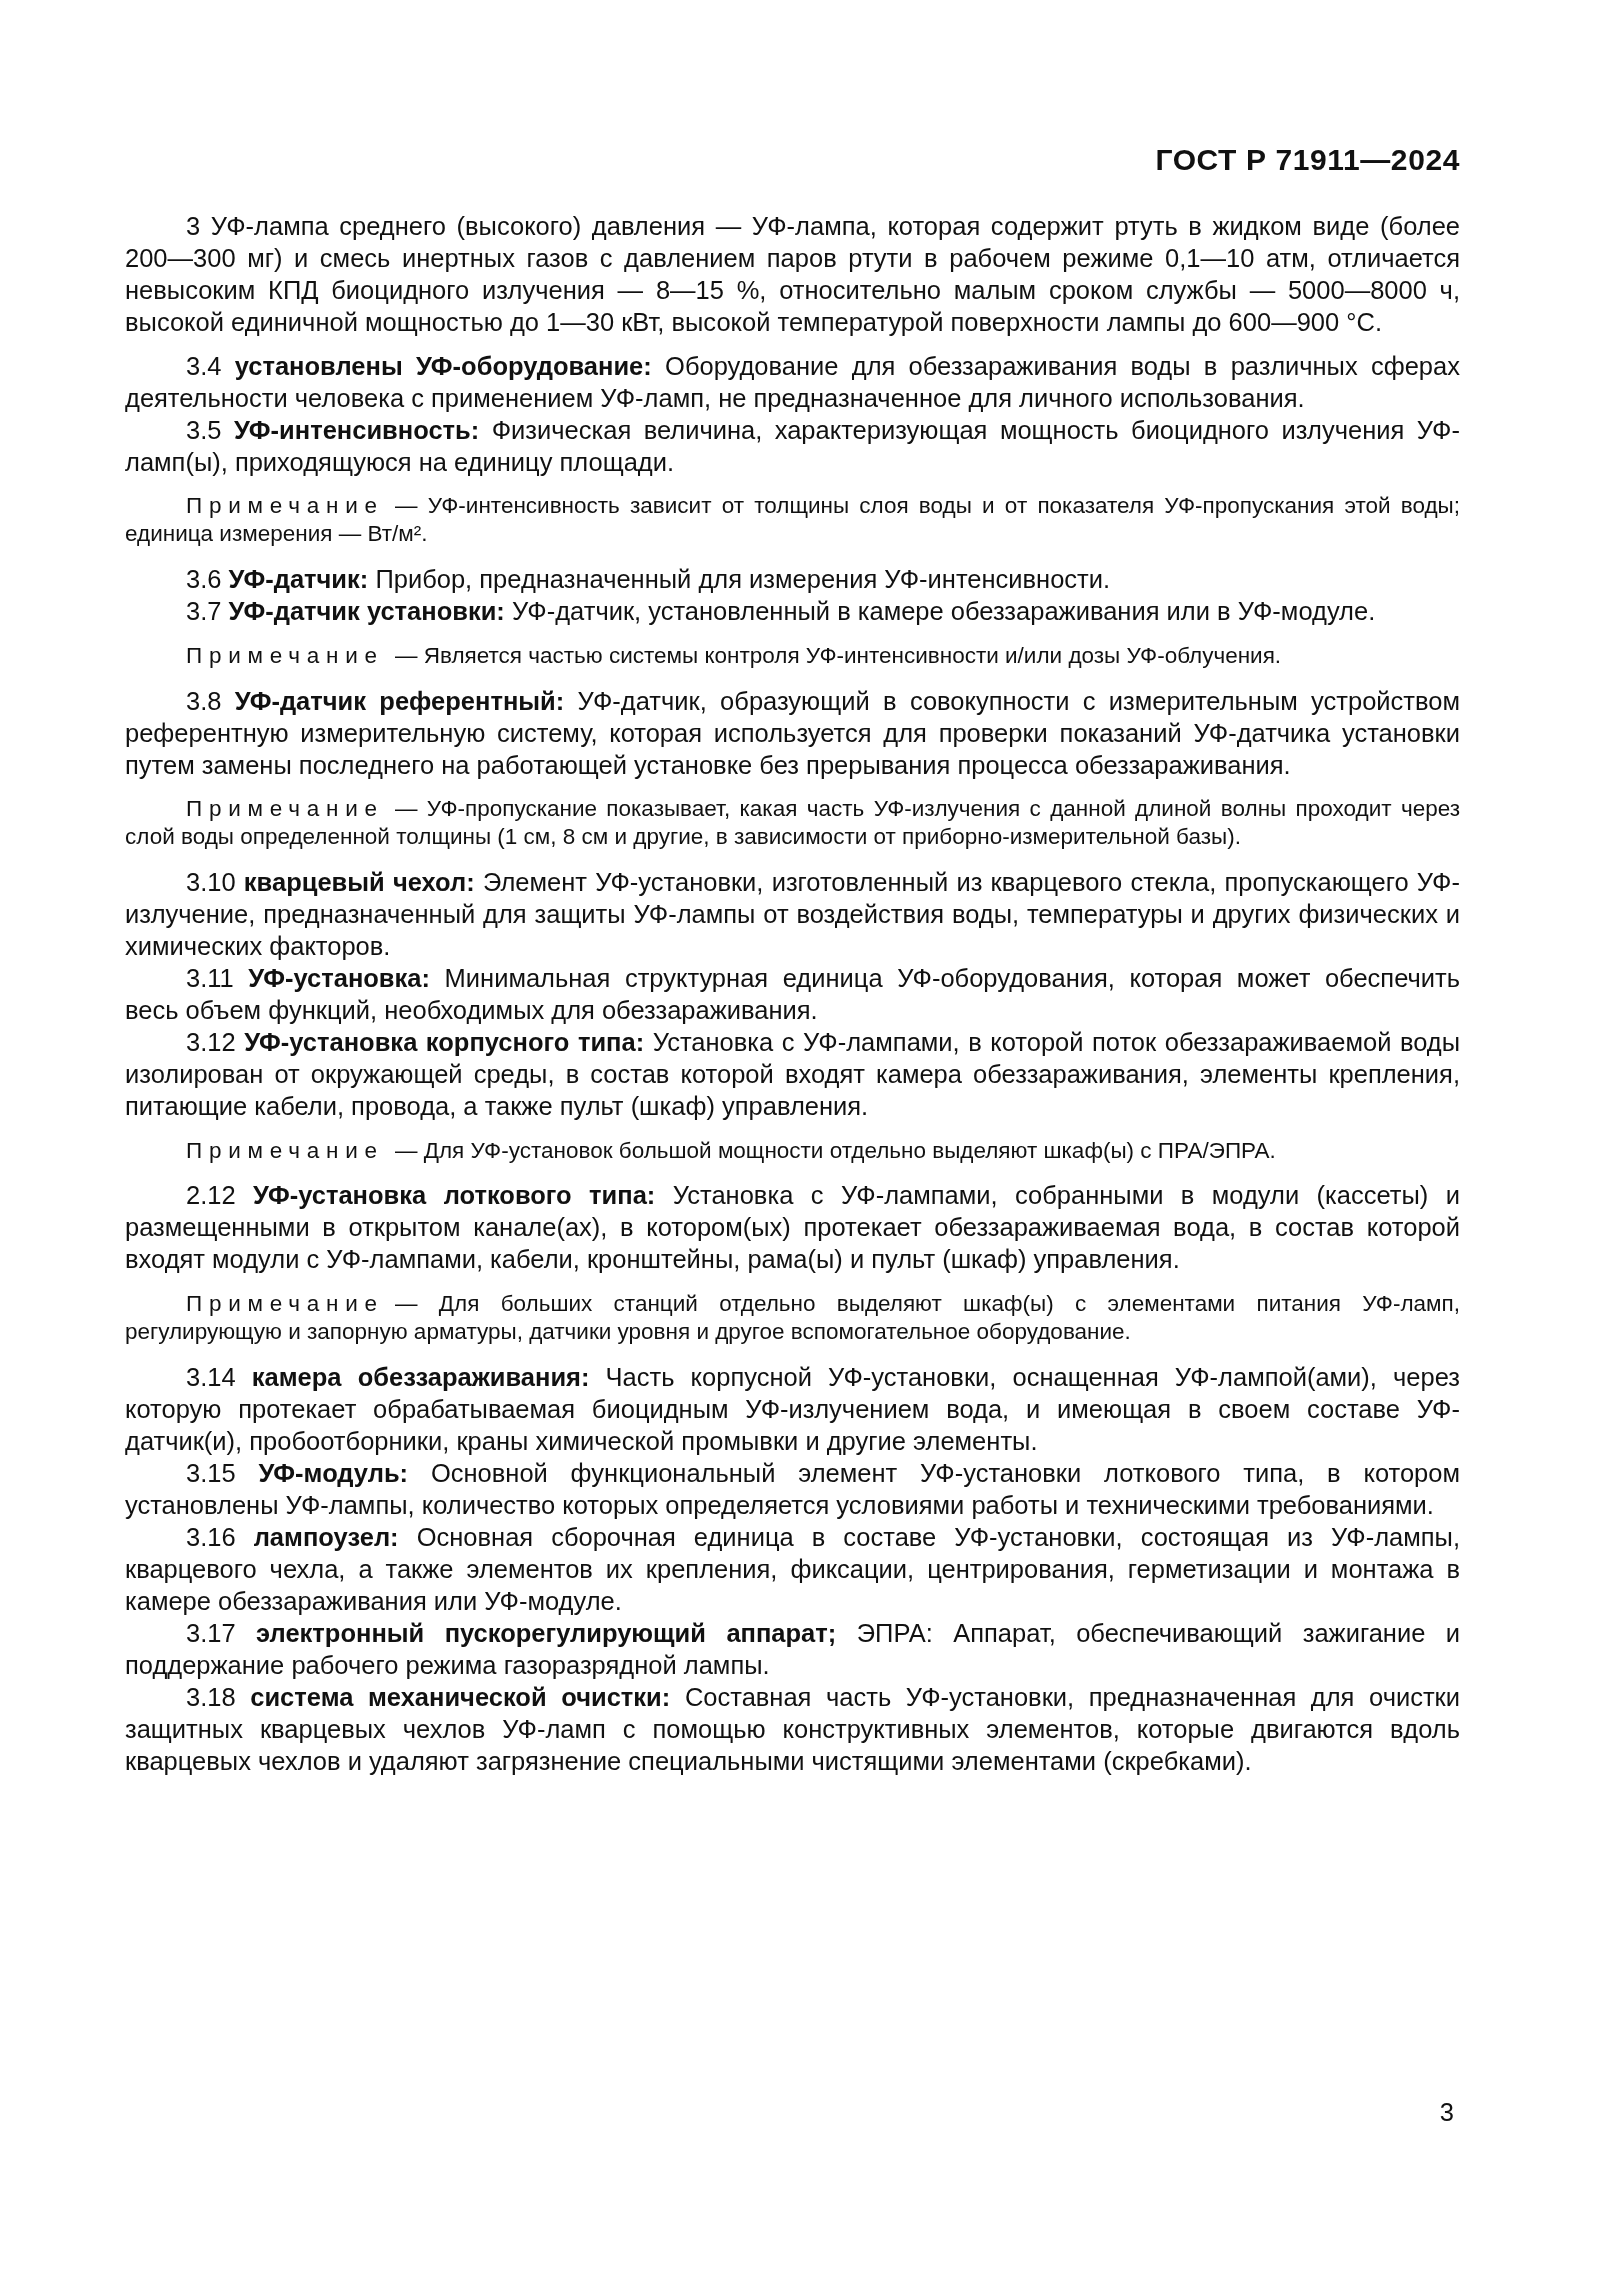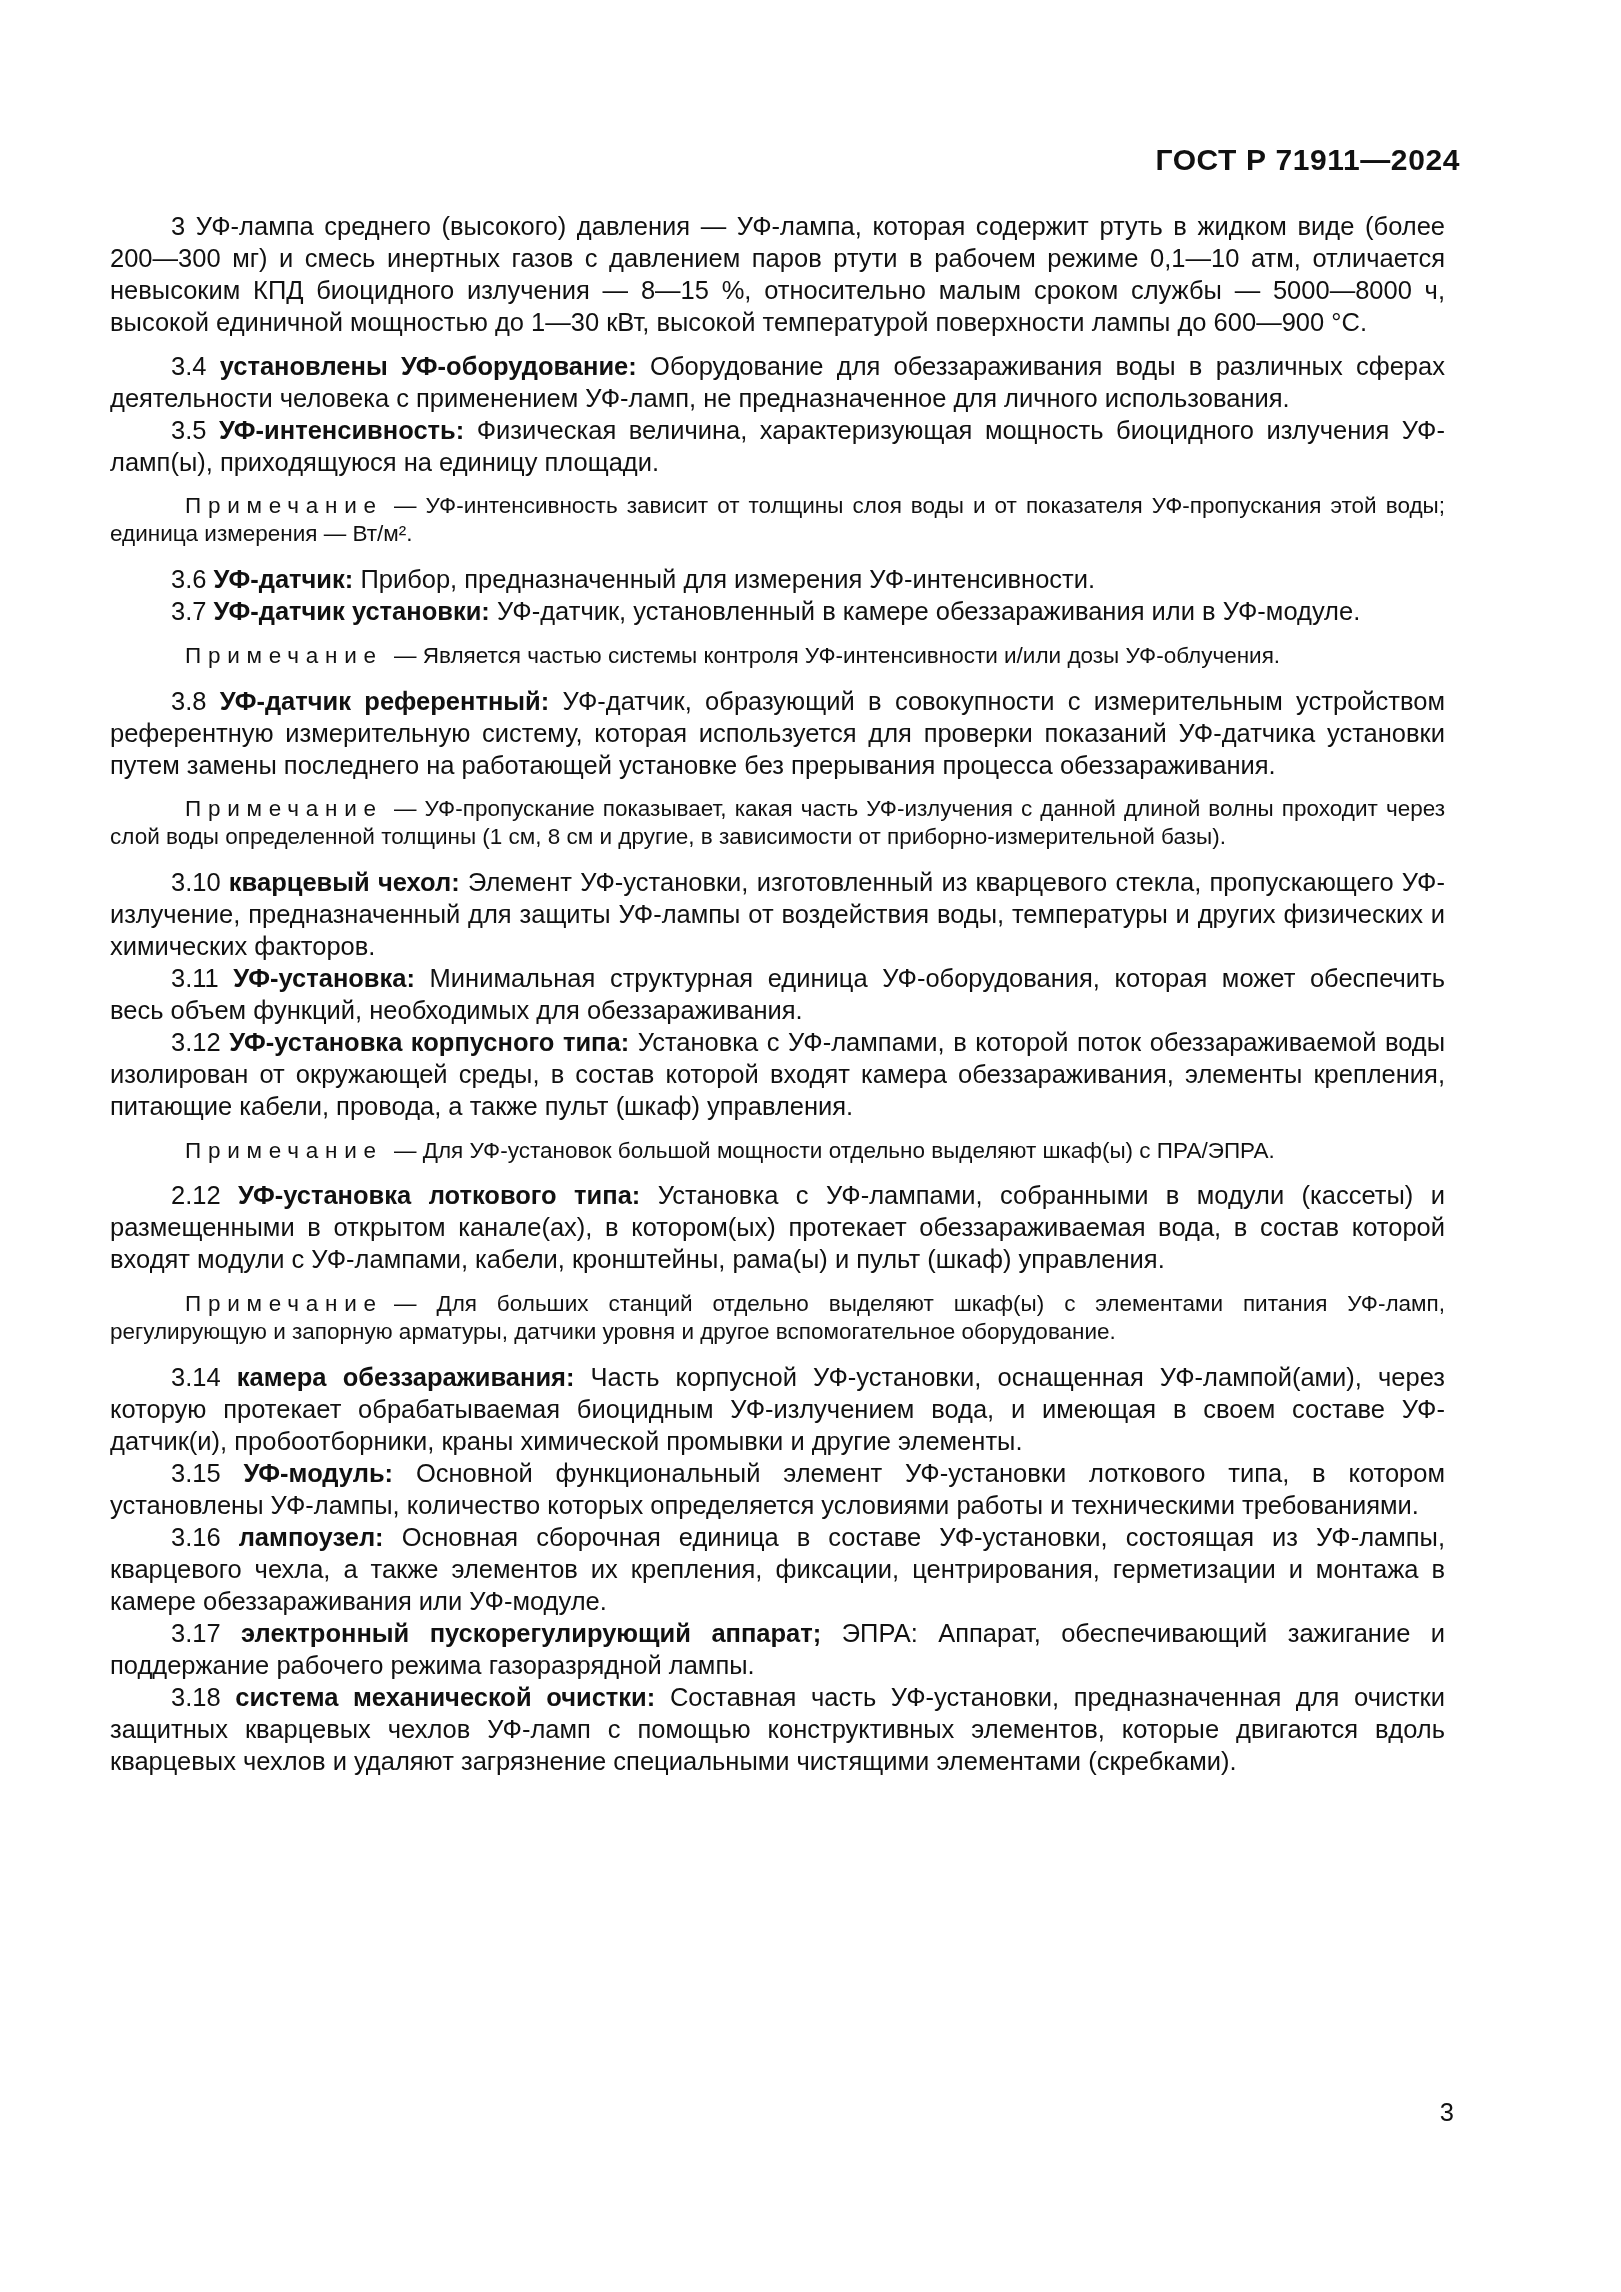--- a/index.html
+++ b/index.html
@@ -20,21 +20,21 @@
     position: absolute;
     top: 143px;
     right: 161px;
     font-weight: 700;
     font-size: 30px;
     letter-spacing: 0.02em;
   }
   .content {
     position: absolute;
     top: 210px;
-    left: 110px;
+    left: 125px;
     width: 1335px;
     font-size: 25.5px;
     line-height: 32px;
   }
   .para {
     margin: 0;
     text-indent: 61px;
     text-align: justify;
   }
   .para.space-before {
@@ -48,21 +48,20 @@
   }
   .note {
     margin: 14.7px 0;
     font-size: 22.5px;
     line-height: 28px;
     text-indent: 61px;
     text-align: justify;
   }
   .note-label {
     letter-spacing: 0.3em;
-    margin-left: 14px;
   }
   .page-number {
     position: absolute;
     top: 2098px;
     right: 167px;
     font-size: 25.5px;
   }
 </style>
 </head>
 <body>

